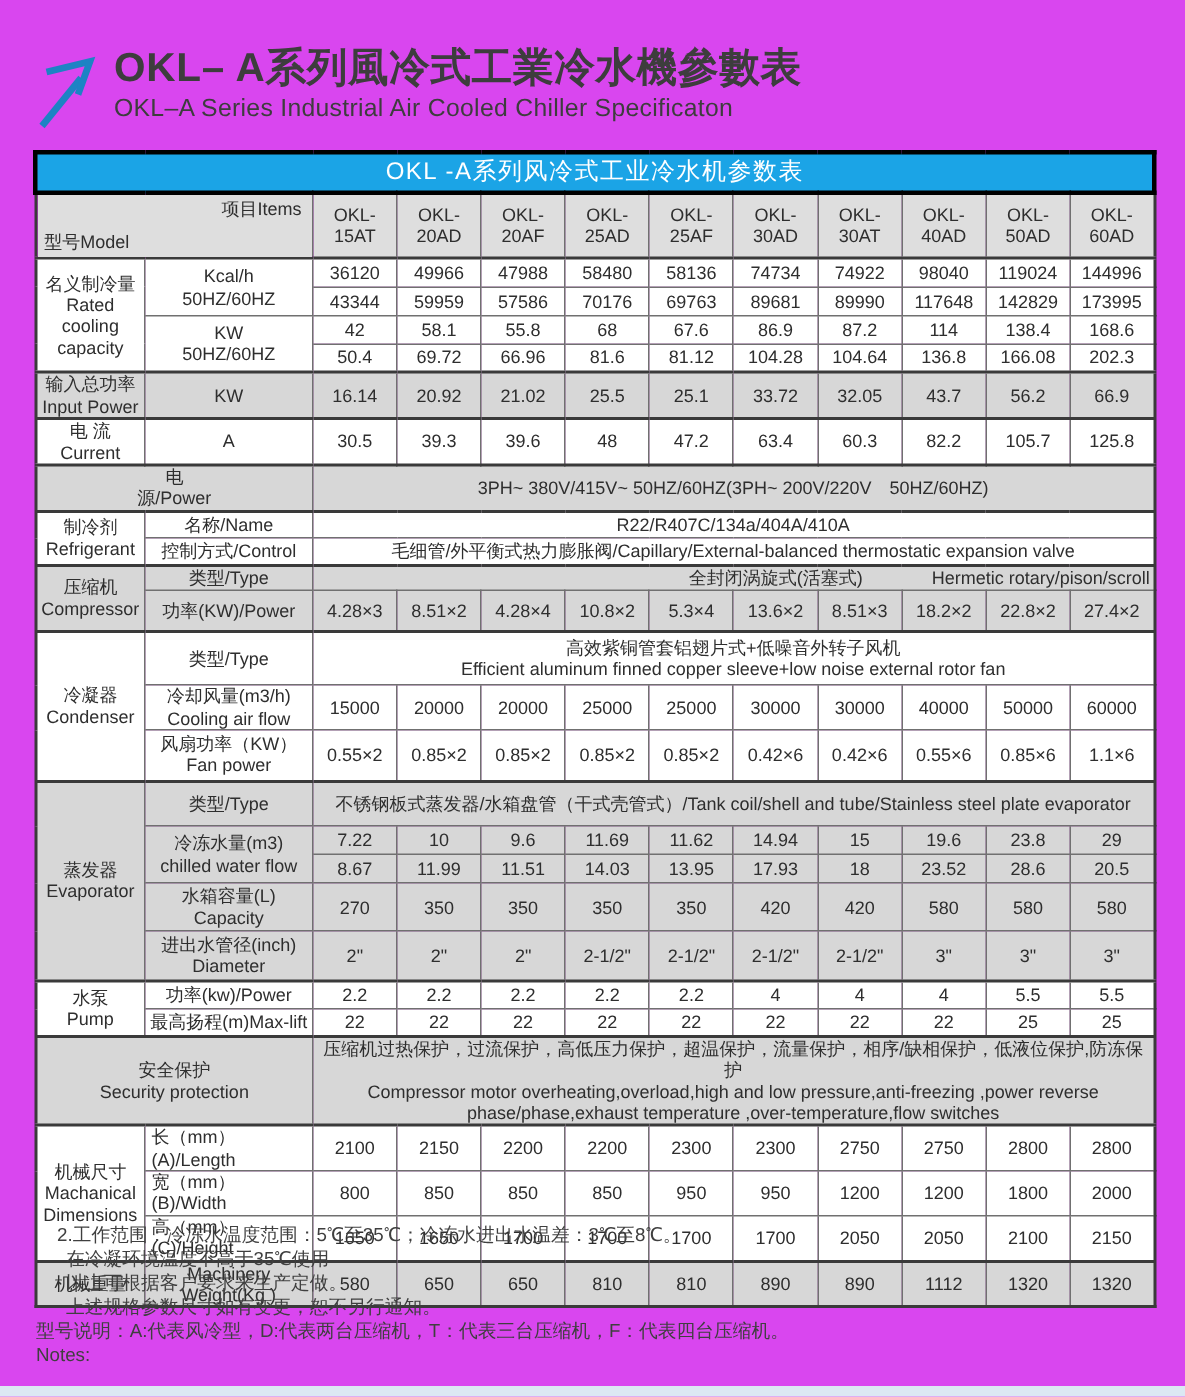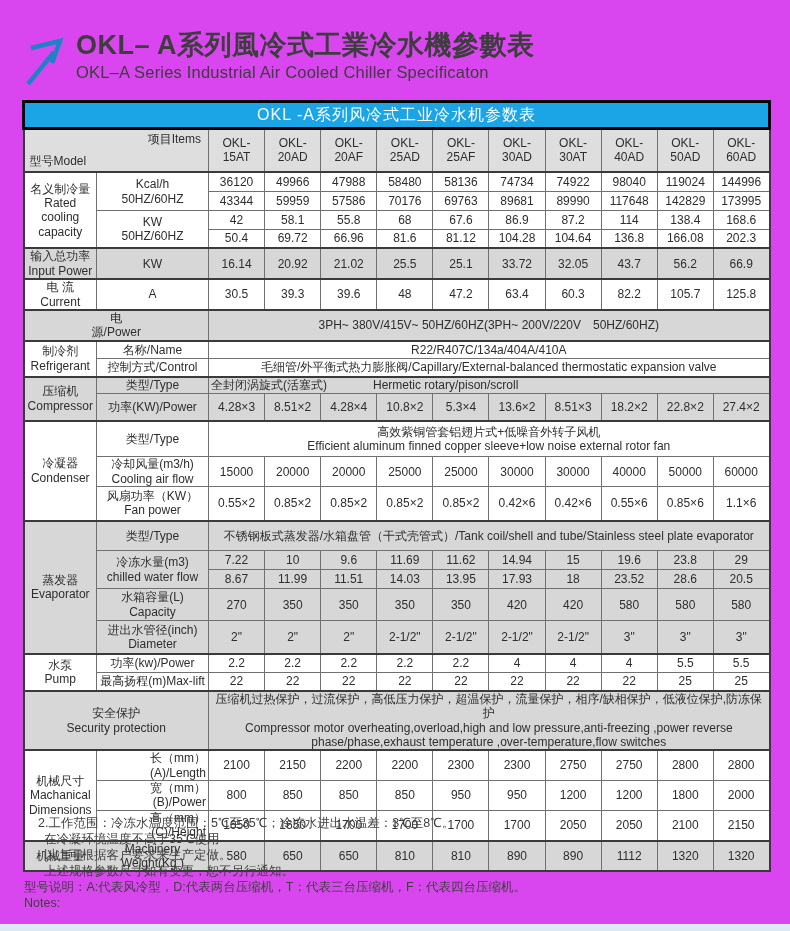--- a/index.html
+++ b/index.html
@@ -54,24 +54,24 @@
       #777 calc(50% + 0.5px), transparent calc(50% + 0.5px));
   }
   .corner .corner-model{position:absolute;left:5px;bottom:3px;font-size:12px;}
   .corner .corner-items{position:absolute;right:7px;top:3px;font-size:12px;}
 
   tr.g td{background:var(--band-gray);}
   tr.sep>td,tr.sep>th{border-top:2px solid #3a3a3a;}
   tr.sub>td{border-top:1px solid #9a9a9a;}
 
   .lbl,.item{white-space:pre-line;font-size:11.5px;line-height:1.3;}
-  .item.tl{text-align:right;padding-left:4px;}
+  .item.tl{text-align:left;padding-left:4px;}
   .span10{font-size:11.5px;}
   .span10 .l2{display:block;}
-  .gapline{display:flex;justify-content:flex-start;gap:46px;}
+  .gapline{display:flex;justify-content:flex-end;gap:46px;}
 
   .pslabel span{display:inline-block;}
   .pslabel .w1{width:70px;}
   .pslabel .w2{width:110px;}
 
   tr.h17{height:17px;} tr.h18{height:18px;} tr.h19{height:19px;}
   tr.h27{height:27px;} tr.h30{height:30px;} tr.h32{height:32px;}
   tr.h33{height:33px;} tr.h34{height:34px;} tr.h36{height:36px;}
   tr.h50{height:50px;}
 
@@ -419,21 +419,21 @@
           <td>2200</td>
           <td>2200</td>
           <td>2300</td>
           <td>2300</td>
           <td>2750</td>
           <td>2750</td>
           <td>2800</td>
           <td>2800</td>
         </tr>
       <tr class="h18">
-        <td class="item tl">宽（mm）(B)/Power</td>
+        <td class="item tl">宽（mm）(B)/Width</td>
       <td>800</td>
           <td>850</td>
           <td>850</td>
           <td>850</td>
           <td>950</td>
           <td>950</td>
           <td>1200</td>
           <td>1200</td>
           <td>1800</td>
           <td>2000</td>

